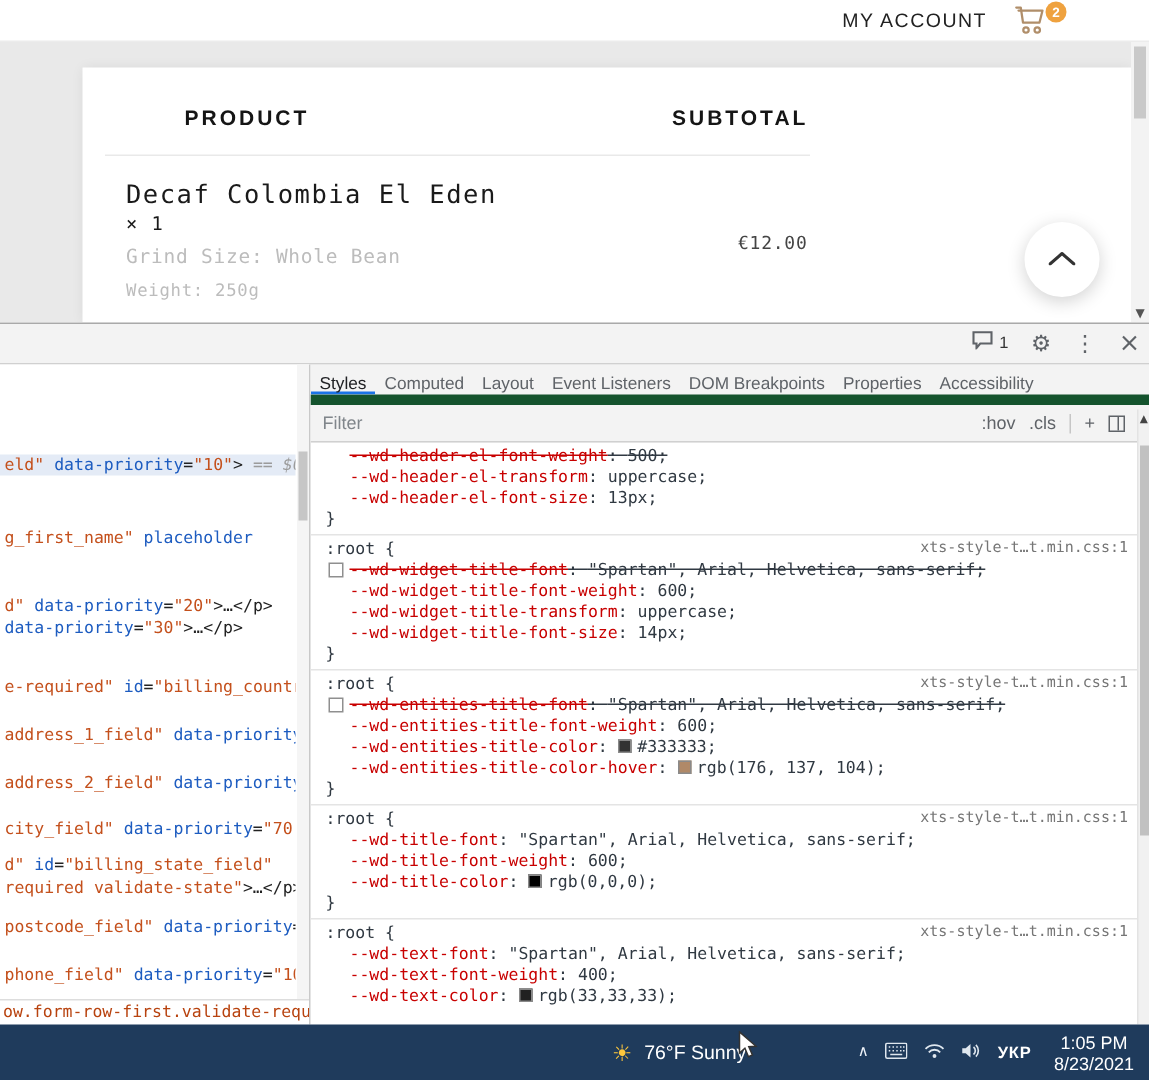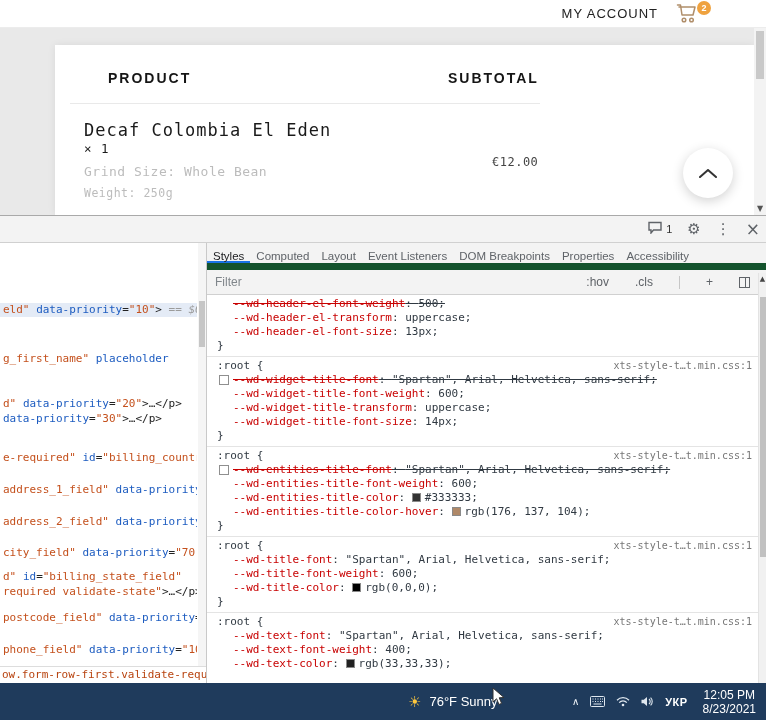--- a/index.html
+++ b/index.html
@@ -8,21 +8,21 @@
 
   
   .page { position:absolute; left:0; top:0; width:766px; height:215px; background:#e9e9e9; overflow:hidden; }
   .topbar { position:absolute; left:0; top:0; width:766px; height:28px; background:#fff; border-bottom:1px solid #ececec; }
   .account-label { position:absolute; right:108px; top:6px; font-size:13px; letter-spacing:1px; color:#222; }
   .cart-wrap { position:absolute; right:62px; top:2px; width:28px; height:24px; }
   .cart-badge { position:absolute; top:-1px; right:-7px; width:14px; height:14px; border-radius:50%;
                 background:#efa23f; color:#fff; font-size:9px; line-height:14px; text-align:center; font-weight:bold; }
   .card { position:absolute; left:55px; top:45px; right:12px; bottom:0; background:#fff; box-shadow:0 0 8px rgba(0,0,0,.07); }
   .col-head { position:absolute; top:25px; font-size:14px; font-weight:bold; letter-spacing:2px; color:#151515; }
-  .col-head.product { left:29px;padding-left:24px; }
+  .col-head.product { left:44px;padding-left:24px; }
   .col-head.subtotal { left:393px; }
   .card-divider { position:absolute; left:15px; top:58px; width:470px; height:1px; background:#e9e9e9; }
   .prod-name { position:absolute; left:29px; top:76px; font-family:"DejaVu Sans Mono", monospace; font-size:17px; color:#1a1a1a; letter-spacing:1px; line-height:19px; }
   .prod-qty { position:absolute; left:29px; top:96px; font-family:"DejaVu Sans Mono", monospace; font-size:12.5px; color:#1a1a1a; letter-spacing:1px; }
   .prod-price { position:absolute; left:437px; top:110px; font-family:"DejaVu Sans Mono", monospace; font-size:12px; color:#444; letter-spacing:.5px; }
   .prod-meta1 { position:absolute; left:29px; top:119px; font-family:"DejaVu Sans Mono", monospace; font-size:13px; color:#bcbcbc; letter-spacing:.5px; }
   .prod-meta2 { position:absolute; left:29px; top:141px; font-family:"DejaVu Sans Mono", monospace; font-size:11.5px; color:#bcbcbc; letter-spacing:.5px; }
   .scrolltop-btn { position:absolute; right:33px; top:148px; width:50px; height:50px; border-radius:50%;
                    background:#fff; box-shadow:0 3px 12px rgba(0,0,0,.18); display:flex; align-items:center; justify-content:center; }
   .page-scrollbar { position:absolute; right:0; top:28px; width:12px; height:187px; background:#f3f3f3; }
@@ -57,21 +57,21 @@
   
   .styles-panel { position:relative; flex:1; height:100%; overflow:hidden; }
   .tabbar { height:27px; background:#f3f3f3; border-bottom:7px solid #14532d; display:flex; align-items:stretch;
             font-size:11.5px; color:#5f6368; white-space:nowrap; overflow:hidden; }
   .tab { padding:0 6px; line-height:26px; }
   .tab.sel { color:#202124; box-shadow:inset 0 -2px 0 #1a73e8; }
   .filterbar { height:25px; background:#f3f3f3; border-bottom:1px solid #d0d0d0; display:flex; align-items:center;
                padding:0 8px; font-size:12px; color:#5f6368; }
   .filter-input { flex:1; border:none; background:transparent; outline:none; font-size:12px; color:#333; }
   .filter-input::placeholder { color:#80868b; }
-  .fb-right { display:flex; align-items:center; gap:26px; margin-right:8px; }
+  .fb-right { display:flex; align-items:center; gap:9px; margin-right:8px; }
   .fb-div { width:1px; height:13px; background:#c6c6c6; }
   .fb-icon { width:11px; height:11px; border:1px solid #5f6368; position:relative; }
   .fb-icon:after { content:""; position:absolute; left:5px; top:0; bottom:0; width:1px; background:#5f6368; }
   .styles-content { position:absolute; left:0; right:8px; top:52px; bottom:0; overflow:hidden;
                     font-family:"DejaVu Sans Mono", monospace; font-size:11px; line-height:14px; color:#303942; }
   .rule { padding:2px 4px 3px 10px; }
   .rule + .rule { border-top:1px solid #e4e4e4; }
   .sel-line { overflow:hidden; }
   .css-link { float:right; color:#767676; font-size:10px; margin-right:2px; }
   .prop { position:relative; padding-left:16px; white-space:nowrap; overflow:hidden; }
@@ -261,21 +261,21 @@
         </svg>
     </span>
     <span>
       <svg width="13" height="11" viewBox="0 0 13 11">
           <path d="M0.5 3.8 h2.3 L6 1 v9 L2.8 7.2 H0.5 z" fill="#dfe7ef"></path>
           <path d="M8 3 a3.2 3.2 0 0 1 0 5 M9.6 1.6 a5.5 5.5 0 0 1 0 7.8" fill="none" stroke="#dfe7ef" stroke-width="1.1"></path>
         </svg>
     </span>
     <span class="tb-lang">УКР</span>
     <span class="tb-clock">
-      <div>12:05 PM</div>
+      <div>1:05 PM</div>
       <div>8/23/2021</div>
     </span>
   </div>
 </div>
 
 <span class="mouse-cursor">
   <svg width="13" height="19" viewBox="0 0 13 19">
       <path d="M1 1 L1 15 L4.6 11.8 L7 17.5 L9.6 16.3 L7.2 10.8 L12 10.5 Z" fill="#ffffff" stroke="#333333" stroke-width="1"></path>
     </svg>
 </span>

